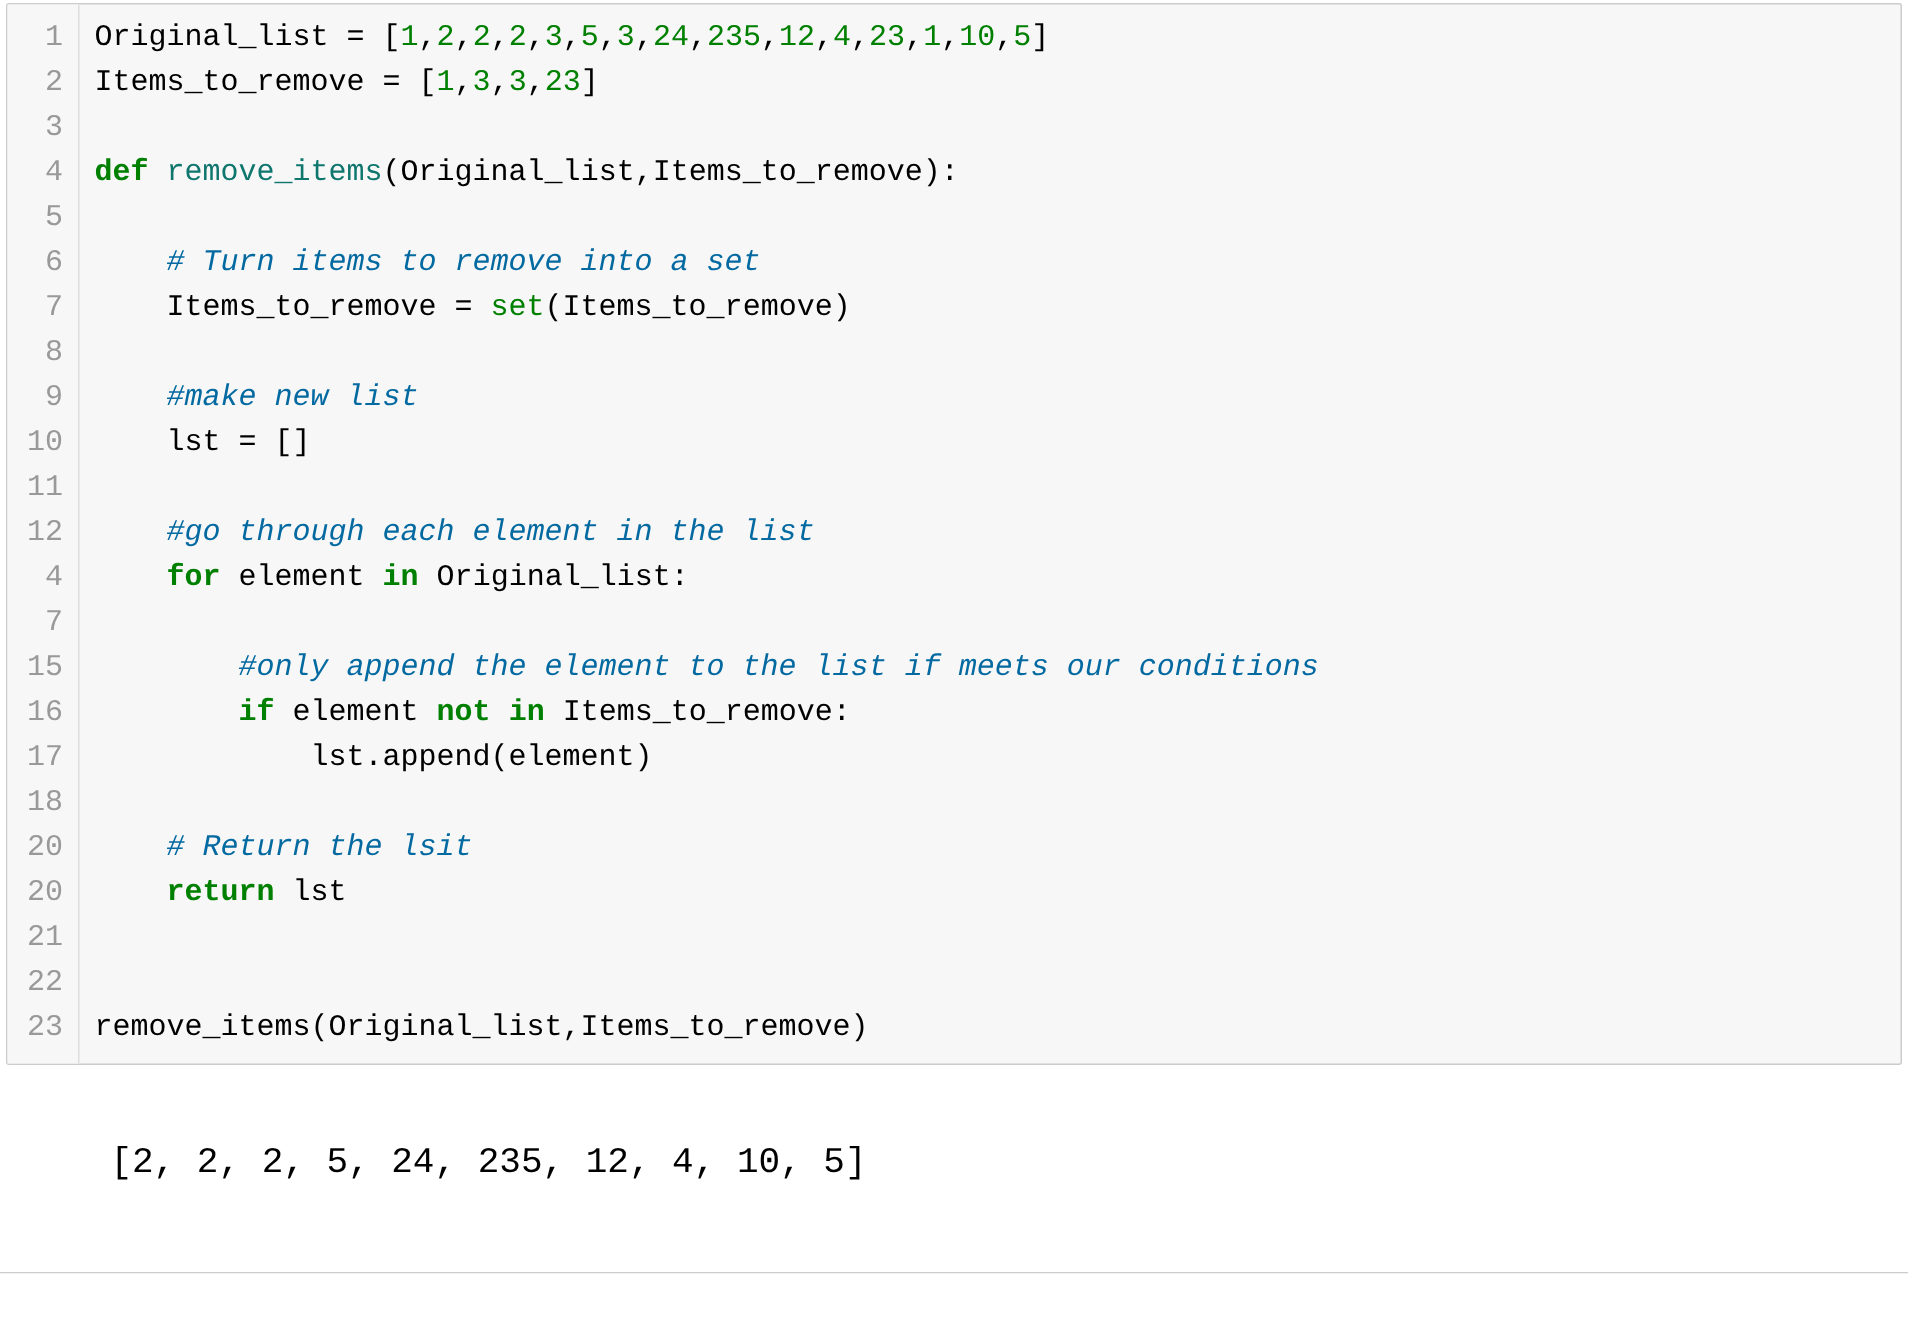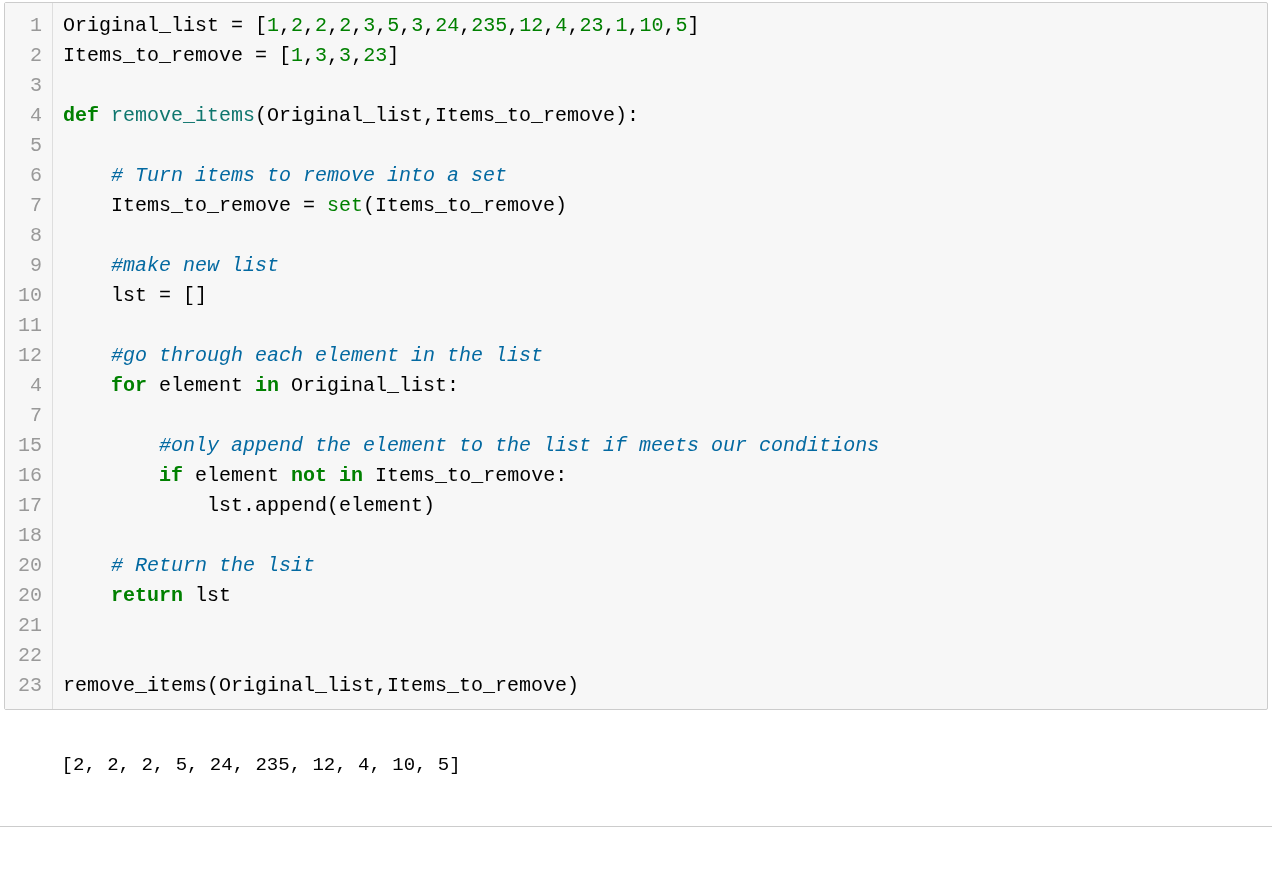--- a/index.html
+++ b/index.html
@@ -42,21 +42,21 @@
   }
   .line { height: 30px; line-height: 30px; display: block; }
   .tok-keyword { color: #008000; font-weight: bold; }
   .tok-funcdef { color: #0f766e; }
   .tok-builtin { color: #008000; }
   .tok-number  { color: #008000; }
   .tok-comment { color: #0369a1; font-style: italic; }
   .tok-default { color: #000000; }
   .output-area {
     padding: 12px 10px 16px 16px;
-    font-size: 19px;
+    font-size: 24px;
     color: #000000;
     white-space: pre;
   }
   .bottom-rule {
     border-bottom: 1px solid #cccccc;
     margin: 2px 0 0 0;
   }
 </style>
 </head>
 <body>

